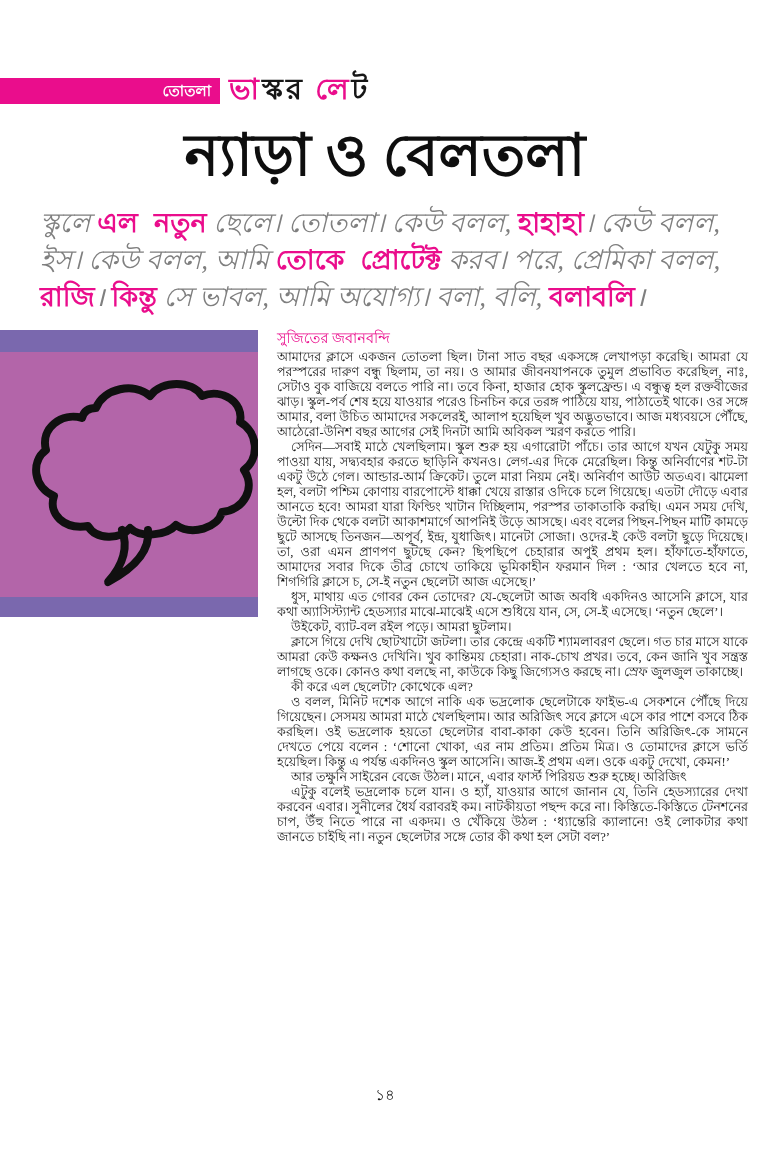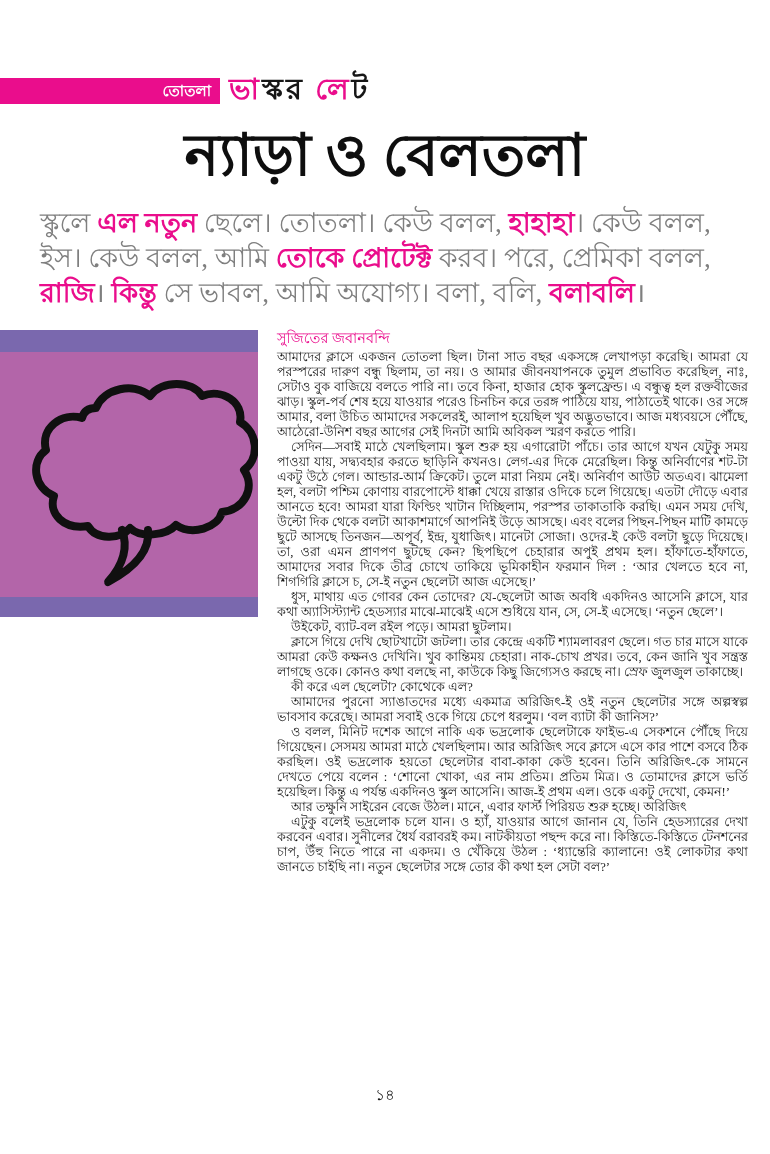--- a/index.html
+++ b/index.html
@@ -37,22 +37,22 @@
   .author .ink{color:var(--ink);}
   .title{
     position:absolute;left:0;right:0;top:118px;
     text-align:center;
     font-size:58px;line-height:1.3;font-weight:bold;color:#0e0e0e;
   }
   .intro{
     position:absolute;left:40px;right:24px;top:206px;
     font-size:27px;line-height:35px;color:var(--intro-gray);
   }
-  .intro .pink-bold{color:var(--magenta);font-weight:bold;}
-  .intro .gray{color:var(--intro-gray);}
+  .intro .pink-bold{color:var(--magenta);font-weight:bold;font-family:Liberation Mono, monospace;}
+  .intro .gray{color:var(--intro-gray);font-style:italic;}
   .main{
     position:absolute;left:0;top:330px;right:22px;
     display:flex;gap:19px;align-items:flex-start;
   }
   .art-box{
     flex:none;width:258px;height:287px;
     display:block;
   }
   .body-col{flex:1;min-width:0;}
   .section-heading{
@@ -117,21 +117,20 @@
 
     <div class="body-col">
       <h2 class="section-heading">সুজিতের জবানবন্দি</h2>
       <div class="body-text" id="paragraphs">
           <p>আমাদের ক্লাসে একজন তোতলা ছিল। টানা সাত বছর একসঙ্গে লেখাপড়া করেছি। আমরা যে পরস্পরের দারুণ বন্ধু ছিলাম, তা নয়। ও আমার জীবনযাপনকে তুমুল প্রভাবিত করেছিল, নাঃ, সেটাও বুক বাজিয়ে বলতে পারি না। তবে কিনা, হাজার হোক স্কুলফ্রেন্ড। এ বন্ধুত্ব হল রক্তবীজের ঝাড়। স্কুল-পর্ব শেষ হয়ে যাওয়ার পরেও চিনচিন করে তরঙ্গ পাঠিয়ে যায়, পাঠাতেই থাকে। ওর সঙ্গে আমার, বলা উচিত আমাদের সকলেরই, আলাপ হয়েছিল খুব অদ্ভুতভাবে। আজ মধ্যবয়সে পৌঁছে, আঠেরো-উনিশ বছর আগের সেই দিনটা আমি অবিকল স্মরণ করতে পারি।</p>
           <p class="indent">সেদিন—সবাই মাঠে খেলছিলাম। স্কুল শুরু হয় এগারোটা পাঁচে। তার আগে যখন যেটুকু সময় পাওয়া যায়, সদ্ব্যবহার করতে ছাড়িনি কখনও। লেগ-এর দিকে মেরেছিল। কিন্তু অনির্বাণের শট-টা একটু উঠে গেল। আন্ডার-আর্ম ক্রিকেট। তুলে মারা নিয়ম নেই। অনির্বাণ আউট অতএব। ঝামেলা হল, বলটা পশ্চিম কোণায় বারপোস্টে ধাক্কা খেয়ে রাস্তার ওদিকে চলে গিয়েছে। এতটা দৌড়ে এবার আনতে হবে! আমরা যারা ফিল্ডিং খাটান দিচ্ছিলাম, পরস্পর তাকাতাকি করছি। এমন সময় দেখি, উল্টো দিক থেকে বলটা আকাশমার্গে আপনিই উড়ে আসছে। এবং বলের পিছন-পিছন মাটি কামড়ে ছুটে আসছে তিনজন—অপূর্ব, ইন্দ্র, যুধাজিৎ। মানেটা সোজা। ওদের-ই কেউ বলটা ছুড়ে দিয়েছে। তা, ওরা এমন প্রাণপণ ছুটছে কেন? ছিপছিপে চেহারার অপুই প্রথম হল। হাঁফাতে-হাঁফাতে, আমাদের সবার দিকে তীব্র চোখে তাকিয়ে ভূমিকাহীন ফরমান দিল : ‘আর খেলতে হবে না, শিগগিরি ক্লাসে চ, সে-ই নতুন ছেলেটা আজ এসেছে।’</p>
           <p class="indent">ধুস, মাথায় এত গোবর কেন তোদের? যে-ছেলেটা আজ অবধি একদিনও আসেনি ক্লাসে, যার কথা অ্যাসিস্ট্যান্ট হেডস্যার মাঝে-মাঝেই এসে শুধিয়ে যান, সে, সে-ই এসেছে। ‘নতুন ছেলে’।</p>
           <p class="indent">উইকেট, ব্যাট-বল রইল পড়ে। আমরা ছুটলাম।</p>
           <p class="indent">ক্লাসে গিয়ে দেখি ছোটখাটো জটলা। তার কেন্দ্রে একটি শ্যামলাবরণ ছেলে। গত চার মাসে যাকে আমরা কেউ কক্ষনও দেখিনি। খুব কান্তিময় চেহারা। নাক-চোখ প্রখর। তবে, কেন জানি খুব সন্ত্রস্ত লাগছে ওকে। কোনও কথা বলছে না, কাউকে কিছু জিগ্যেসও করছে না। স্রেফ জুলজুল তাকাচ্ছে।</p>
           <p class="indent">কী করে এল ছেলেটা? কোথেকে এল?</p>
-          <p class="indent">আমাদের পুরনো স্যাঙাতদের মধ্যে একমাত্র অরিজিৎ-ই ওই নতুন ছেলেটার সঙ্গে অল্পস্বল্প ভাবসাব করেছে। আমরা সবাই ওকে গিয়ে চেপে ধরলুম। ‘বল ব্যাটা কী জানিস?’</p>
           <p class="indent">ও বলল, মিনিট দশেক আগে নাকি এক ভদ্রলোক ছেলেটাকে ফাইভ-এ সেকশনে পৌঁছে দিয়ে গিয়েছেন। সেসময় আমরা মাঠে খেলছিলাম। আর অরিজিৎ সবে ক্লাসে এসে কার পাশে বসবে ঠিক করছিল। ওই ভদ্রলোক হয়তো ছেলেটার বাবা-কাকা কেউ হবেন। তিনি অরিজিৎ-কে সামনে দেখতে পেয়ে বলেন : ‘শোনো খোকা, এর নাম প্রতিম। প্রতিম মিত্র। ও তোমাদের ক্লাসে ভর্তি হয়েছিল। কিন্তু এ পর্যন্ত একদিনও স্কুল আসেনি। আজ-ই প্রথম এল। ওকে একটু দেখো, কেমন!’</p>
           <p class="indent">আর তক্ষুনি সাইরেন বেজে উঠল। মানে, এবার ফার্স্ট পিরিয়ড শুরু হচ্ছে। অরিজিৎ</p>
           <p class="indent">এটুকু বলেই ভদ্রলোক চলে যান। ও হ্যাঁ, যাওয়ার আগে জানান যে, তিনি হেডস্যারের দেখা করবেন এবার। সুনীলের ধৈর্য বরাবরই কম। নাটকীয়তা পছন্দ করে না। কিস্তিতে-কিস্তিতে টেনশনের চাপ, উঁহু নিতে পারে না একদম। ও খেঁকিয়ে উঠল : ‘ধ্যান্তেরি ক্যালানে! ওই লোকটার কথা জানতে চাইছি না। নতুন ছেলেটার সঙ্গে তোর কী কথা হল সেটা বল?’</p>
         </div>
     </div>
 
   </div>
 
   <div class="page-number">১৪</div>
 

